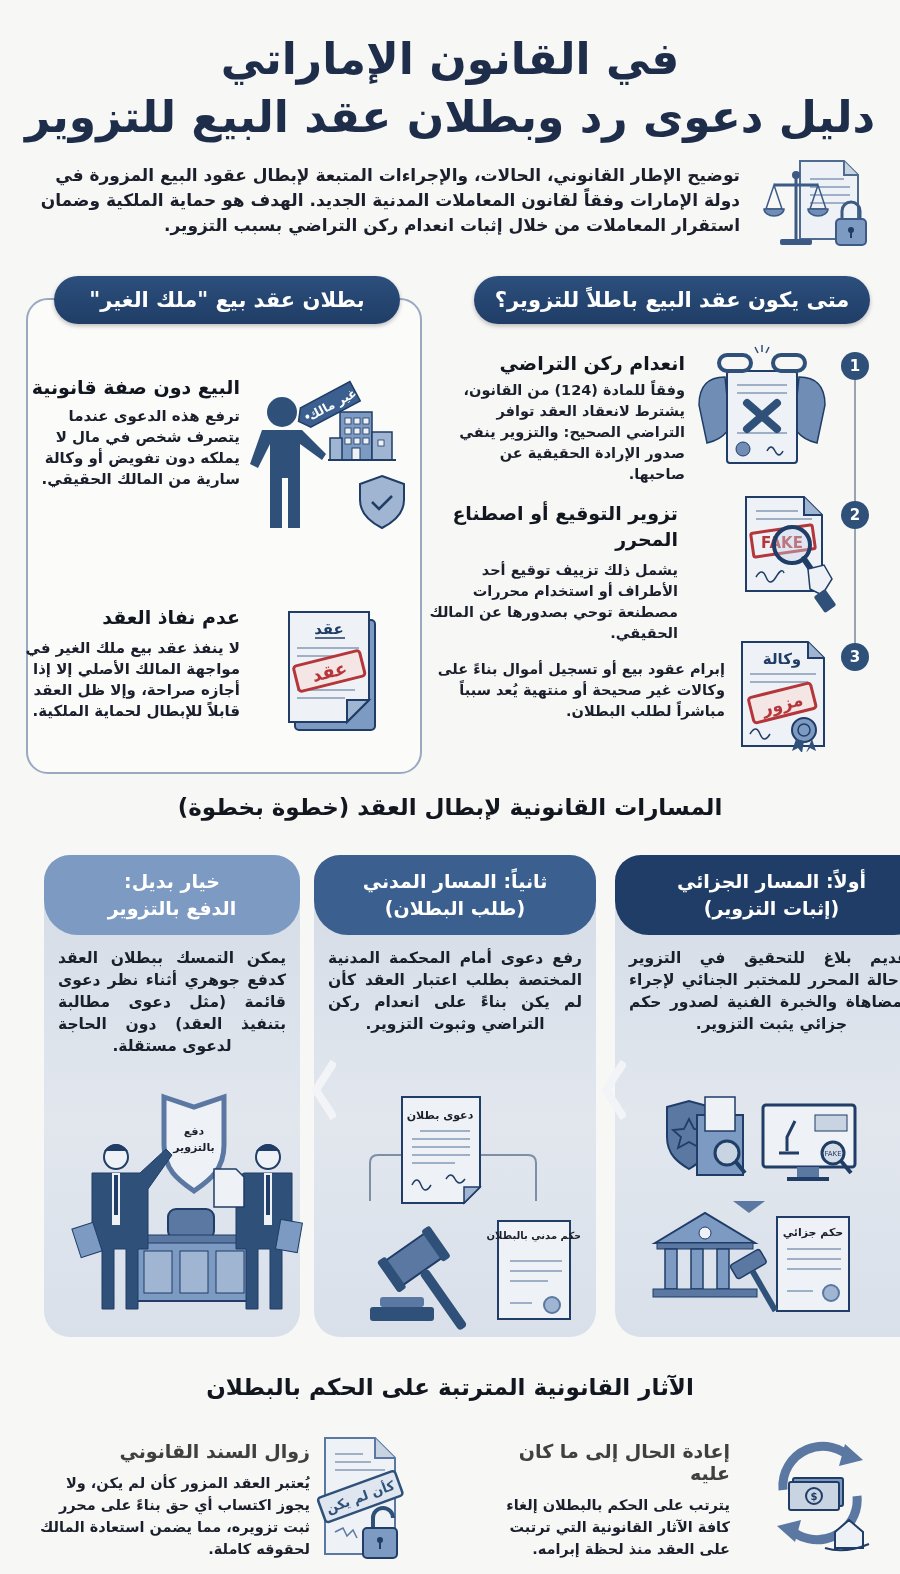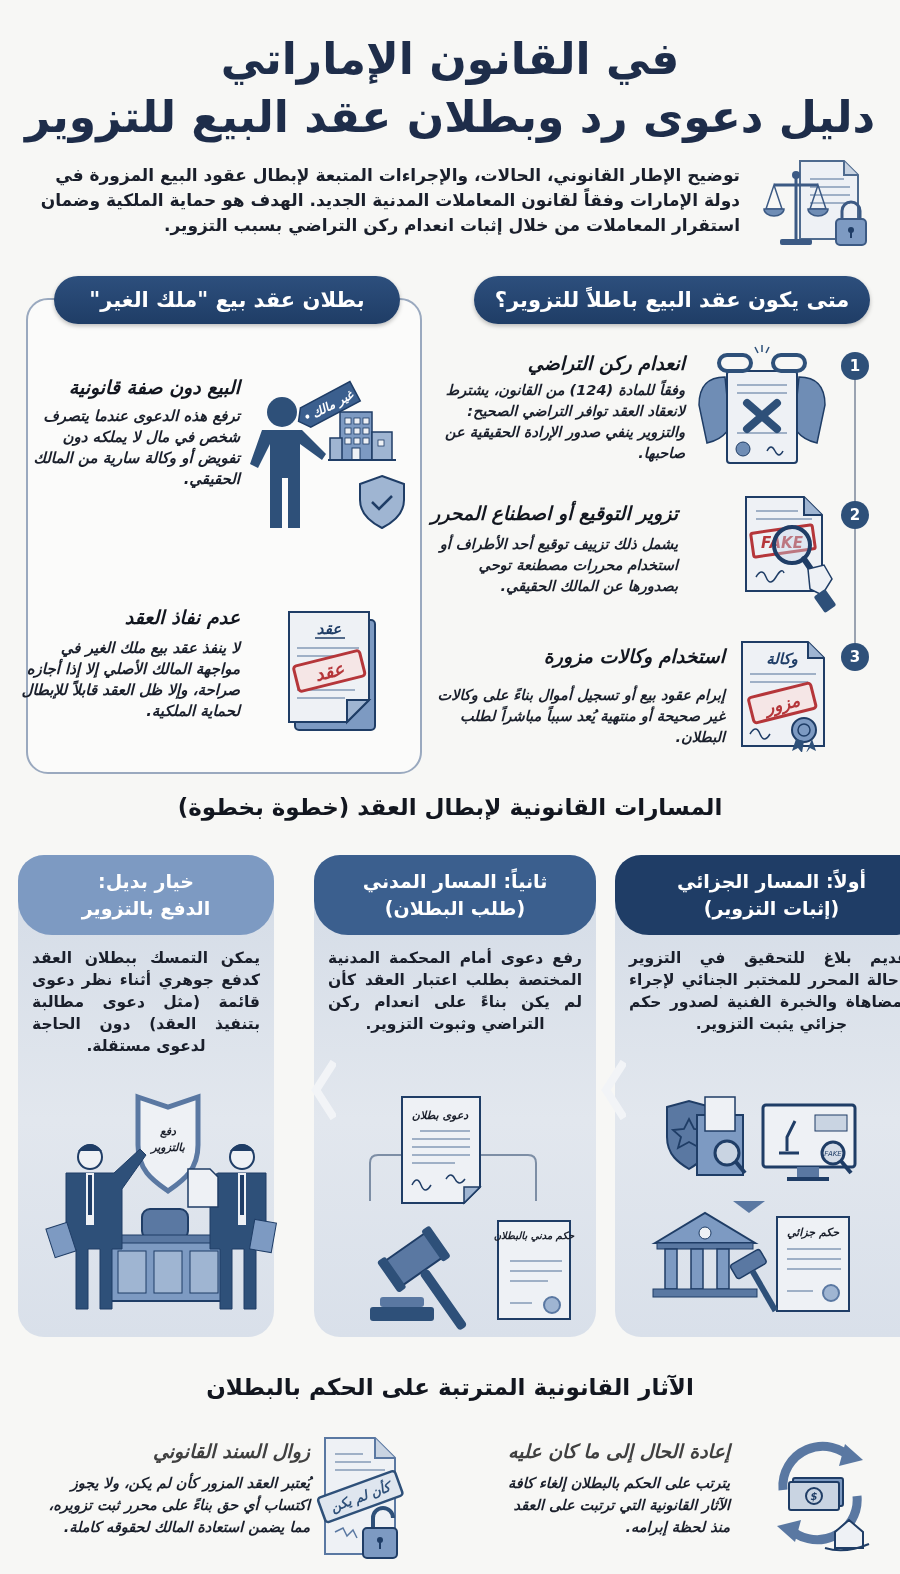--- a/index.html
+++ b/index.html
@@ -5,21 +5,21 @@
   * { box-sizing: border-box; margin: 0; padding: 0; }
   html, body { width: 900px; height: 1574px; }
   body {
     background: #f7f7f5;
     font-family: "DejaVu Sans", sans-serif;
     color: #1a1f2b;
     position: relative;
     overflow: hidden;
     direction: rtl;
   }
-  .abs { position: absolute; font-style: italic; }
+  .abs { position: absolute; }
 
   
   .main-title {
     position: absolute; left: 0; right: 0; top: 30px;
     text-align: center; font-weight: bold; font-size: 44px; line-height: 58px;
     color: #1e2d4a;
   }
   .intro {
     position: absolute; top: 163px; right: 160px; width: 700px;
     font-size: 17px; line-height: 25px; font-weight: bold; color: #1a1f2b;
@@ -252,21 +252,20 @@
       <rect x="12" y="50" width="64" height="26" rx="3" fill="#f5e6e6" stroke="#b5363a" stroke-width="3"></rect>
       <text x="44" y="70" text-anchor="middle" font-size="17" font-weight="bold" fill="#b5363a" font-family="DejaVu Sans, sans-serif">مزور</text>
     </g>
     <path d="M12 94 q6 -10 10 0 t10 0" fill="none" stroke="#1f3d66" stroke-width="1.5"></path>
     <circle cx="66" cy="90" r="12" fill="#7d9ac2" stroke="#1f3d66" stroke-width="2"></circle>
     <circle cx="66" cy="90" r="6" fill="none" stroke="#1f3d66" stroke-width="1.5"></circle>
     <path d="M58 99 l-4 12 l6 -3 l4 5 l2 -12 M74 99 l4 12 l-6 -3 l-4 5" fill="#2e5079"></path>
   </svg>
 </div>
 <div class="abs" style="right:175px; top:643px; width:290px;">
-  <div class="item-title">استخدام وكالات مزورة</div>
   <div class="item-body" style="margin-top:16px;">إبرام عقود بيع أو تسجيل أموال بناءً على وكالات غير صحيحة أو منتهية يُعد سبباً مباشراً لطلب البطلان.</div>
 </div>
 
 <h2 class="section-title" style="top:794px;">المسارات القانونية لإبطال العقد (خطوة بخطوة)</h2>
 
 <div class="path-col" style="left:615px; width:313px;">
   <div class="path-head" style="background:#1f3d66;">
     <div>أولاً: المسار الجزائي</div>
     <div>(إثبات التزوير)</div>
   </div>
@@ -349,21 +348,21 @@
         <rect x="44" y="156" width="10" height="38" rx="3" fill="#2e5079"></rect>
         <rect x="98" y="156" width="10" height="38" rx="3" fill="#2e5079"></rect>
         <rect x="72" y="190" width="10" height="70" rx="4" fill="#2e5079"></rect>
       </g>
       <rect x="30" y="226" width="64" height="14" rx="3" fill="#2e5079"></rect>
       <rect x="40" y="216" width="44" height="10" rx="3" fill="#5a78a2"></rect>
     </svg>
   </div>
 </div>
 
-<div class="path-col" style="left:18px; width:256px;">
+<div class="path-col" style="left:44px; width:256px;">
   <div class="path-head" style="background:#7d9ac2;">
     <div>خيار بديل:</div>
     <div>الدفع بالتزوير</div>
   </div>
   <p class="path-body">يمكن التمسك ببطلان العقد كدفع جوهري أثناء نظر دعوى قائمة (مثل دعوى مطالبة بتنفيذ العقد) دون الحاجة لدعوى مستقلة.</p>
   <div class="abs" style="left:20px; top:236px; width:250px; height:240px;">
     <svg width="250" height="240" viewBox="0 0 250 240">
       <path d="M100 6 l30 10 l30 -10 v48 c0 26 -16 36 -30 46 c-14 -10 -30 -20 -30 -46z" fill="#eef1f5" stroke="#5a78a2" stroke-width="5"></path>
       <text x="130" y="44" text-anchor="middle" font-size="11" font-weight="bold" fill="#1a1f2b" font-family="DejaVu Sans, sans-serif">دفع</text>
       <text x="130" y="60" text-anchor="middle" font-size="11" font-weight="bold" fill="#1a1f2b" font-family="DejaVu Sans, sans-serif">بالتزوير</text>

